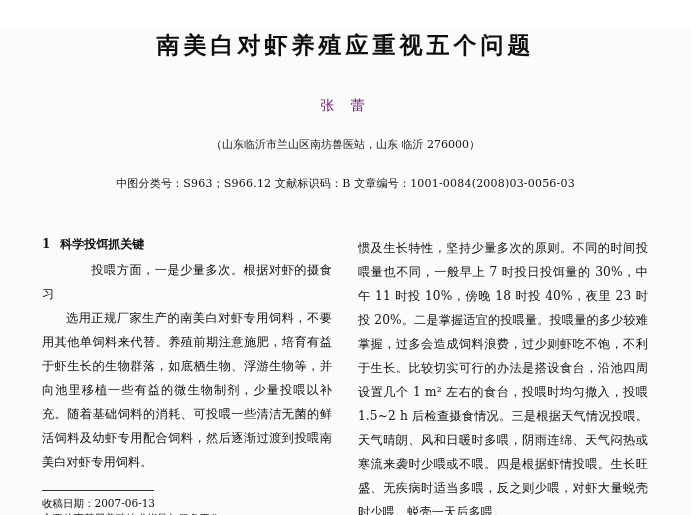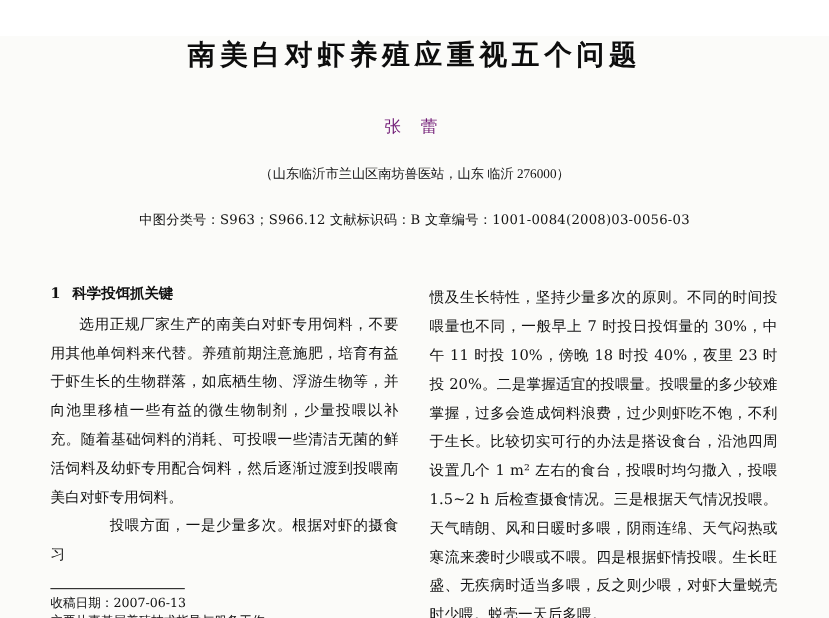--- a/index.html
+++ b/index.html
@@ -36,21 +36,20 @@
     font-size: 14px;
     letter-spacing: 6px;
     margin-top: 36px;
     color: #701a75;
   }
   .affiliation {
     text-align: center;
     font-size: 11px;
     margin-top: 22px;
     color: #111;
-    font-family: Liberation Serif, serif;
   }
   .classline {
     text-align: center;
     font-size: 11px;
     margin-top: 24px;
     color: #111;
     letter-spacing: 0.2px;
   }
   .columns {
     display: flex;
@@ -113,22 +112,22 @@
   <div class="affiliation">（山东临沂市兰山区南坊兽医站，山东 临沂 276000）</div>
 
   <div class="classline">中图分类号：S963；S966.12  文献标识码：B  文章编号：1001-0084(2008)03-0056-03</div>
 
   <div class="columns">
 
     <div class="col left-col">
       <div class="section-head">
         <span class="num">1</span><span>科学投饵抓关键</span>
       </div>
+      <p class="body">　　投喂方面，一是少量多次。根据对虾的摄食习</p>
       <p class="body">选用正规厂家生产的南美白对虾专用饲料，不要用其他单饲料来代替。养殖前期注意施肥，培育有益于虾生长的生物群落，如底栖生物、浮游生物等，并向池里移植一些有益的微生物制剂，少量投喂以补充。随着基础饲料的消耗、可投喂一些清洁无菌的鲜活饲料及幼虾专用配合饲料，然后逐渐过渡到投喂南美白对虾专用饲料。</p>
-      <p class="body">　　投喂方面，一是少量多次。根据对虾的摄食习</p>
 
       <div class="footnote">
         <div class="footnote-rule"></div>
         <span class="fn-line">收稿日期：2007-06-13</span>
         <span class="fn-line">主要从事基层养殖技术指导与服务工作。</span>
       </div>
     </div>
 
     <div class="col right-col">
       <p class="body cont">惯及生长特性，坚持少量多次的原则。不同的时间投喂量也不同，一般早上 7 时投日投饵量的 30%，中午 11 时投 10%，傍晚 18 时投 40%，夜里 23 时投 20%。二是掌握适宜的投喂量。投喂量的多少较难掌握，过多会造成饲料浪费，过少则虾吃不饱，不利于生长。比较切实可行的办法是搭设食台，沿池四周设置几个 1 m² 左右的食台，投喂时均匀撒入，投喂 1.5~2 h 后检查摄食情况。三是根据天气情况投喂。天气晴朗、风和日暖时多喂，阴雨连绵、天气闷热或寒流来袭时少喂或不喂。四是根据虾情投喂。生长旺盛、无疾病时适当多喂，反之则少喂，对虾大量蜕壳时少喂。蜕壳一天后多喂。</p>

